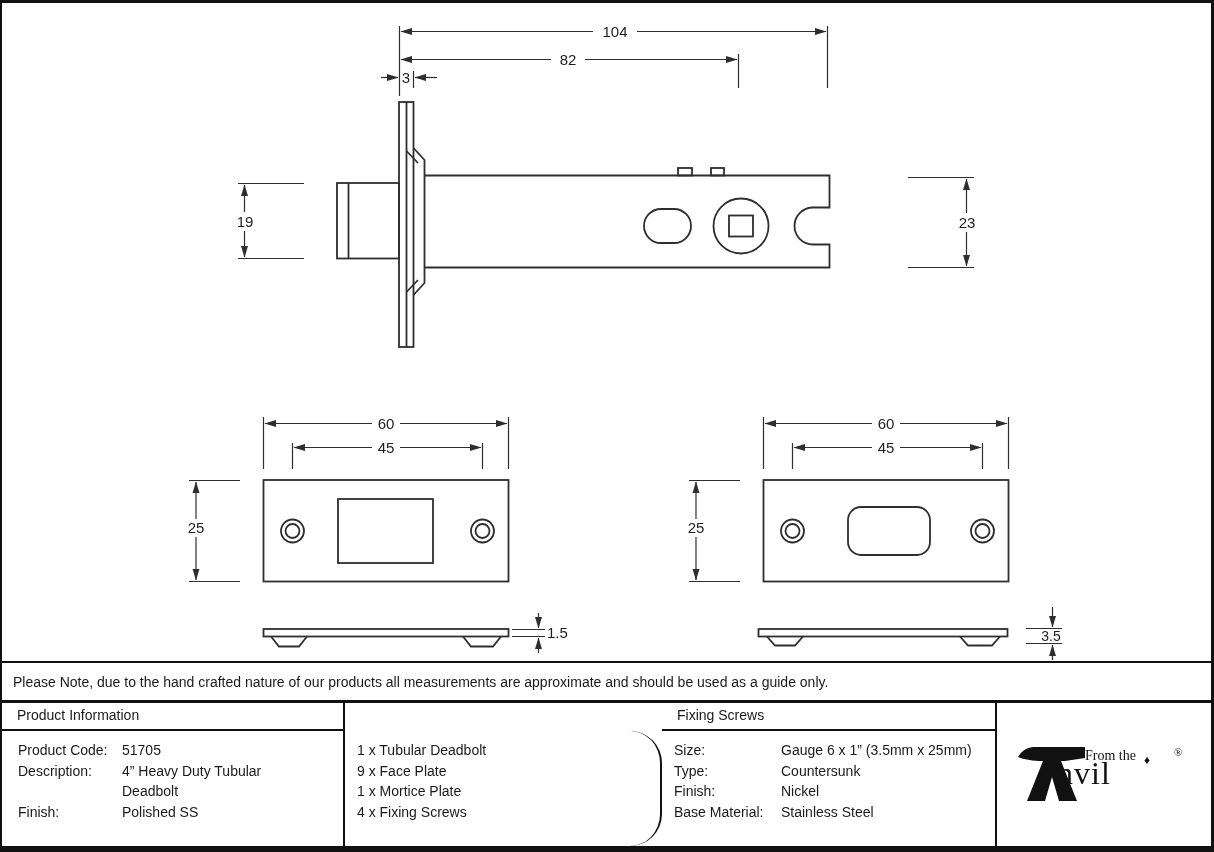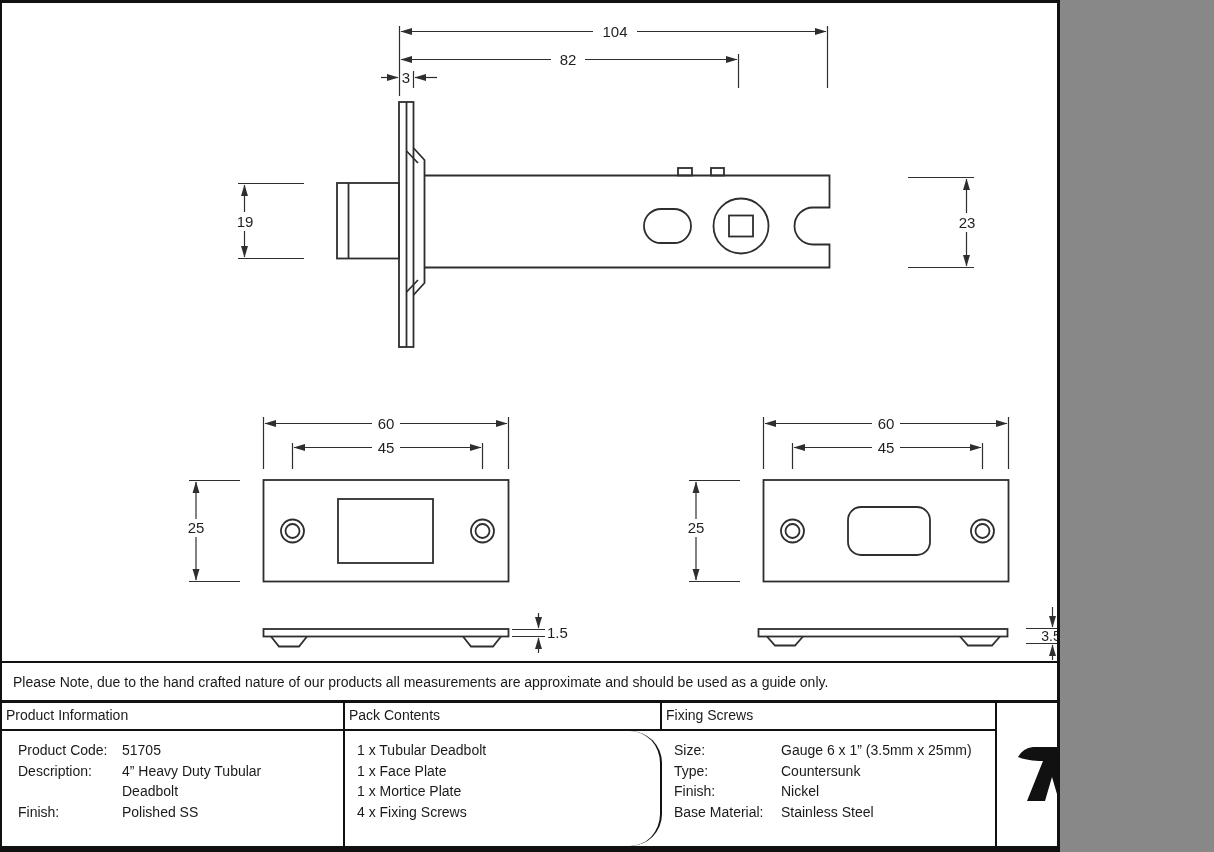--- a/index.html
+++ b/index.html
@@ -1,33 +1,33 @@
 <!DOCTYPE html>
 <html><head>
 <meta charset="utf-8">
 <style>
   html,body{margin:0;padding:0;background:#888;}
-  .page{position:relative;width:1060px;height:852px;background:#fff;overflow:hidden;
+  .page{position:relative;width:1214px;height:852px;background:#fff;overflow:hidden;
         font-family:"Liberation Sans",sans-serif;color:#1a1a1a;}
   .frame{position:absolute;inset:0;border:2px solid #111;border-top-width:3px;
          border-right-width:3px;border-bottom-width:6px;pointer-events:none;z-index:10;}
   svg.drawing{position:absolute;left:0;top:0;}
   .ol{stroke:#2e2e2e;stroke-width:1.8;fill:none;stroke-linejoin:miter;}
   .dim{stroke:#2e2e2e;stroke-width:1.2;fill:none;}
   .wbg{fill:#ffffff;stroke:none;}
   .dimtxt{font:15px "Liberation Sans",sans-serif;fill:#1f1f1f;text-anchor:middle;}
   .dimtxt.start{text-anchor:start;}
   .dimtxt.small{font-size:14px;}
   .note-bar{position:absolute;left:0;top:661px;width:1214px;height:42px;box-sizing:border-box;
             border-top:2px solid #111;border-bottom:3px solid #111;
             line-height:36px;padding:1px 16px 0 13px;font-size:14px;}
   .spec-table{position:absolute;left:2px;right:3px;top:703px;bottom:6px;display:grid;
               grid-template-columns:343px 317px 335px 1fr;grid-template-rows:28px auto;font-size:14px;}
   .th{box-sizing:border-box;border-right:2px solid #111;border-bottom:2px solid #111;
-      line-height:25px;padding-left:4px;}
+      line-height:25px;padding-left:15px;}
   .cell{box-sizing:border-box;border-right:2px solid #111;grid-row:2;overflow:hidden;}
   .cell-logo{grid-column:4;grid-row:1 / span 2;position:relative;}
   .kv{display:flex;line-height:20.5px;}
   .cell-product{padding:9px 0 0 16px;}
   .cell-product .lbl{width:104px;flex:0 0 104px;}
   .cell-product .val{width:160px;}
   .cell-pack{padding:9px 0 0 12px;line-height:20.5px;}
   .cell-pack div{line-height:20.5px;}
   .cell-fixing{padding:9px 0 0 12px;}
   .cell-fixing .lbl{width:107px;flex:0 0 107px;}
@@ -217,41 +217,40 @@
       </g>
     </g>
   </svg>
 
   <div class="note-bar">
     <span>Please Note, due to the hand crafted nature of our products all measurements are approximate and should be used as a guide only.</span>
   </div>
 
   <div class="spec-table">
     <div class="th" style="grid-column:1;">Product Information</div>
-    <div class="th" style="grid-column:2;">Pack Contents</div>
     <div class="th" style="grid-column:3;">Fixing Screws</div>
 
     <div class="cell cell-product" style="grid-column:1;">
       <div class="kv">
         <span class="lbl">Product Code:</span>
         <span class="val">51705</span>
       </div>
       <div class="kv">
         <span class="lbl">Description:</span>
         <span class="val">4” Heavy Duty Tubular Deadbolt</span>
       </div>
       <div class="kv">
         <span class="lbl">Finish:</span>
         <span class="val">Polished SS</span>
       </div>
     </div>
 
     <div class="cell cell-pack" style="grid-column:2;border-radius:32px;">
       <div>1 x Tubular Deadbolt</div>
-      <div>1 x Face Plate</div>
+      <div>9 x Face Plate</div>
       <div>1 x Mortice Plate</div>
       <div>4 x Fixing Screws</div>
     </div>
 
     <div class="cell cell-fixing" style="grid-column:3;">
       <div class="kv">
         <span class="lbl">Size:</span>
         <span class="val">Gauge 6 x 1” (3.5mm x 25mm)</span>
       </div>
       <div class="kv">

